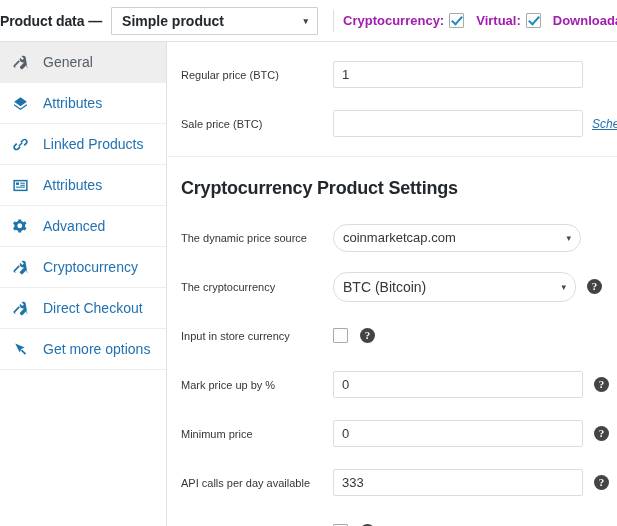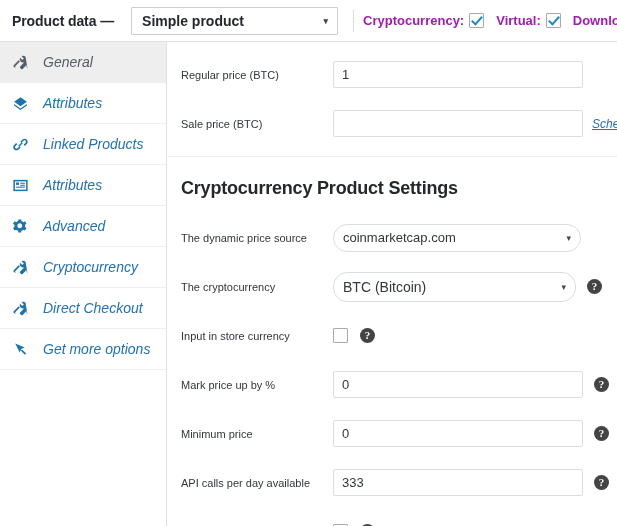--- a/index.html
+++ b/index.html
@@ -27,34 +27,33 @@
   .panel-header {
     position: absolute;
     left: 0; top: 0;
     width: 617px;
     height: 42px;
     box-sizing: border-box;
     background: #fff;
     border-bottom: 1px solid #e1e1e1;
     display: flex;
     align-items: center;
-    padding-left: 12px;
     white-space: nowrap;
     overflow: hidden;
   }
   .panel-header-title {
     font-size: 14px;
     font-weight: bold;
     color: #23282d;
     letter-spacing: -0.1px;
     flex: 0 0 auto;
   }
   .type-select {
     flex: 0 0 auto;
-    margin-left: 17px;
+    margin-left: 9px;
     width: 207px;
     height: 28px;
     box-sizing: border-box;
     border: 1px solid #cfcfcf;
     background: #fff;
     border-radius: 1px;
     position: relative;
     display: flex;
     align-items: center;
     padding-left: 10px;
@@ -118,21 +117,20 @@
   .sidebar {
     position: absolute;
     left: 0;
     top: 42px;
     width: 167px;
     height: 484px;
     box-sizing: border-box;
     border-right: 1px solid #e1e1e1;
     background: #fff;
     overflow: hidden;
-    font-style: italic;
   }
   .side-item {
     position: relative;
     height: 41px;
     box-sizing: border-box;
     border-bottom: 1px solid #eeeeee;
     display: flex;
     align-items: center;
     padding-left: 13px;
     color: #2271b1;

